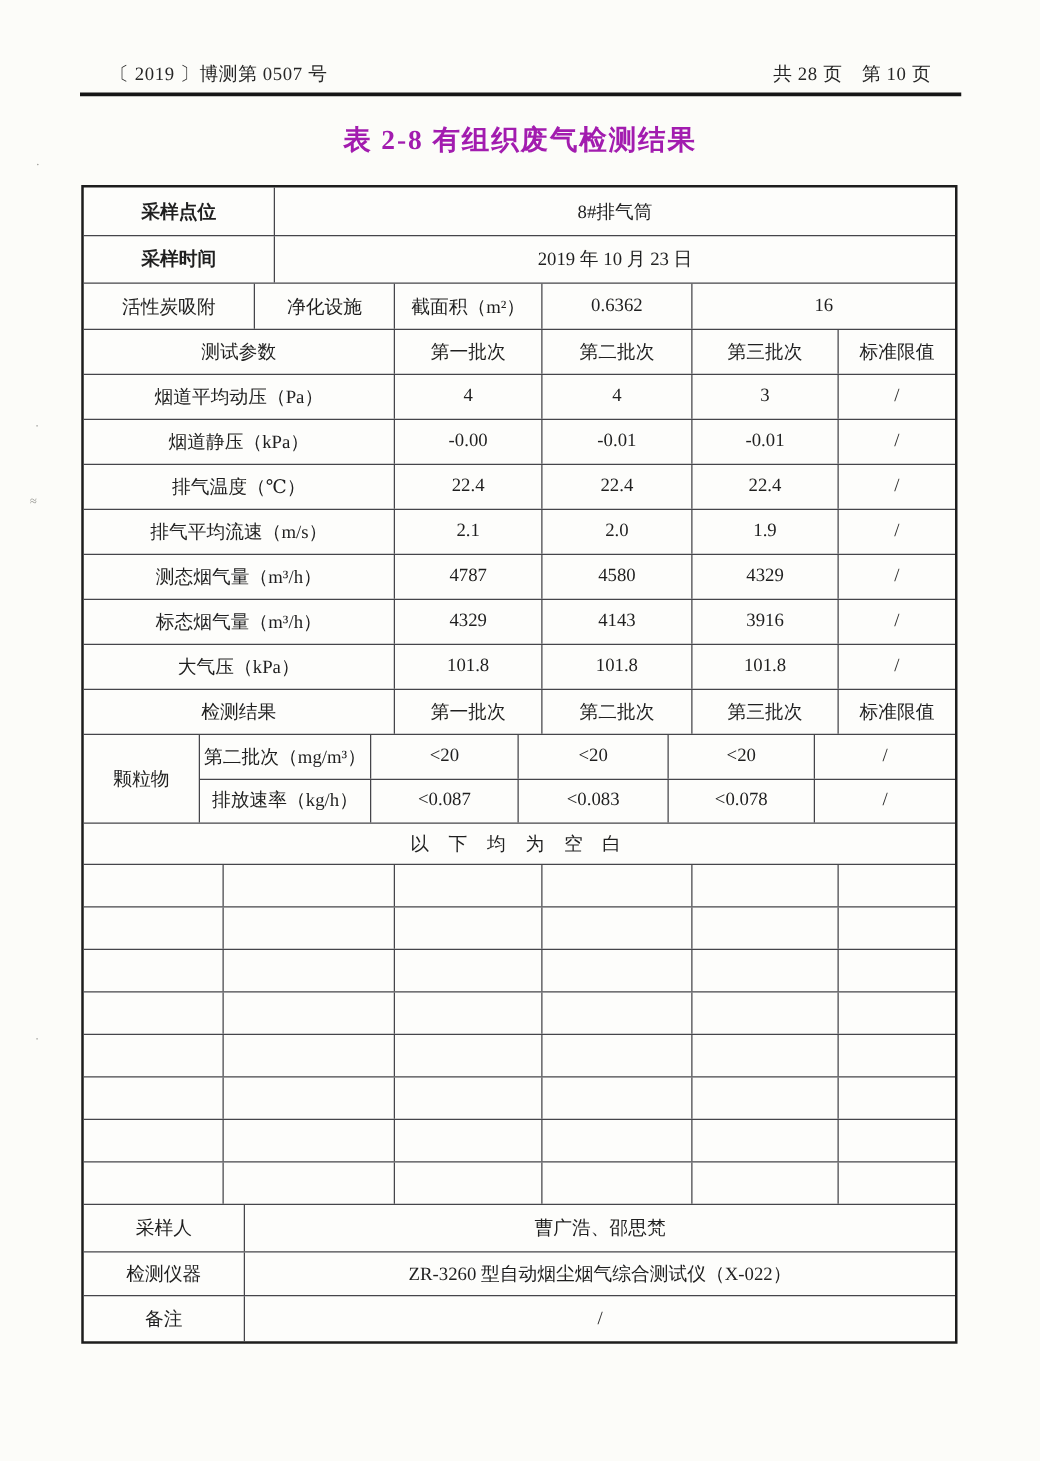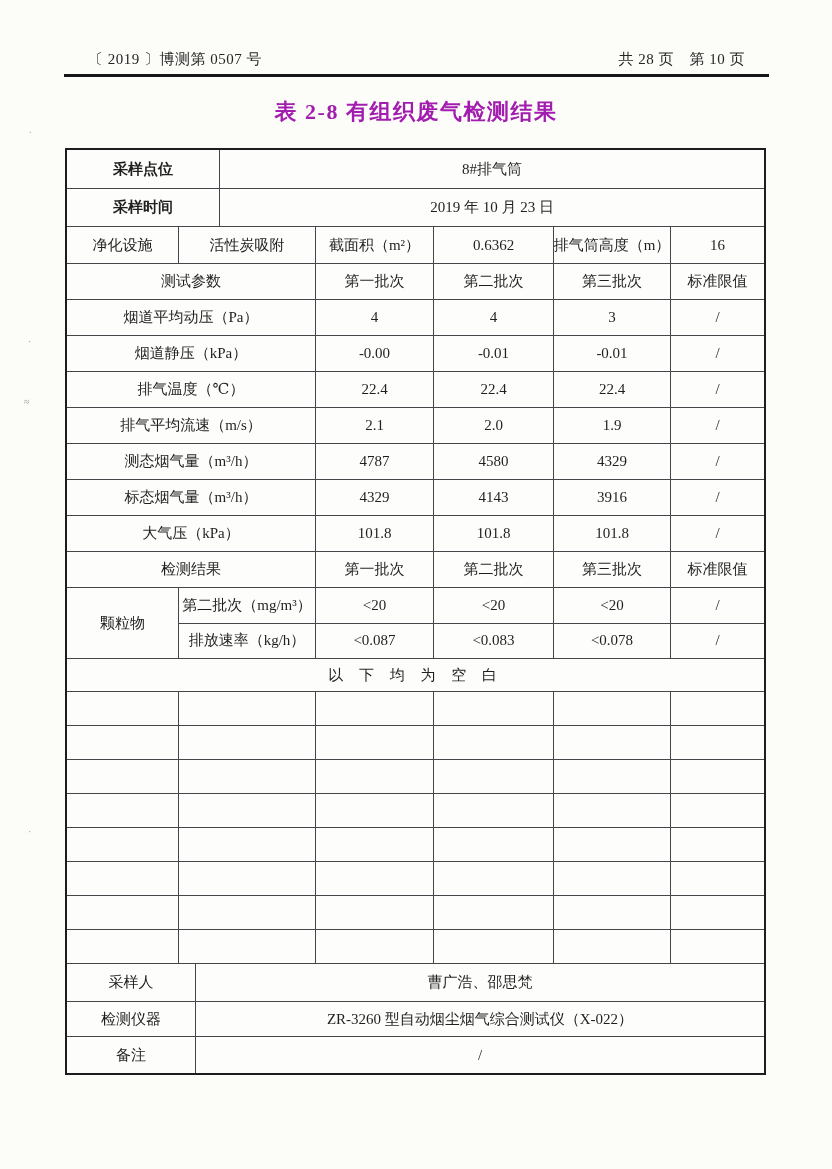--- a/index.html
+++ b/index.html
@@ -65,21 +65,21 @@
   .cFill{flex:1;}
 
   
   .h38{height:38px;} .h37{height:37px;} .h36{height:36px;}
   .h35{height:35px;} .h34{height:34px;} .h33{height:33px;}
   .h32{height:32px;} .h70{height:70px;}
 
   
   .group{display:flex;border-bottom:1px solid #45454a;}
   .group .span-cell{
-    width:112px;display:flex;align-items:center;justify-content:center;
+    width:93px;display:flex;align-items:center;justify-content:center;
     border-right:1px solid #45454a;box-sizing:border-box;
   }
   .group .sub{flex:1;display:flex;flex-direction:column;}
   .group .subrow{display:flex;border-bottom:1px solid #45454a;}
   .group .subrow:last-child{border-bottom:none;}
 
   .blank-note{letter-spacing:6px;}
 
   
   .speck{position:absolute;color:#9a9a96;font-size:10px;}
@@ -108,25 +108,24 @@
       <div class="cell cA">采样点位</div>
       <div class="cell cFill">8#排气筒</div>
     </div>
 
     <div class="trow h37">
       <div class="cell cA">采样时间</div>
       <div class="cell cFill">2019 年 10 月 23 日</div>
     </div>
 
     <div class="trow h36">
+      <div class="cell c2">活性炭吸附</div>
       <div class="cell c1">净化设施</div>
-      <div class="cell c2">活性炭吸附</div>
       <div class="cell c3">截面积（m²）</div>
       <div class="cell c4">0.6362</div>
-      <div class="cell c5">排气筒高度（m）</div>
       <div class="cell c6">16</div>
     </div>
 
     <div class="trow h35">
       <div class="cell c12">测试参数</div>
       <div class="cell c3">第一批次</div>
       <div class="cell c4">第二批次</div>
       <div class="cell c5">第三批次</div>
       <div class="cell c6">标准限值</div>
     </div>

